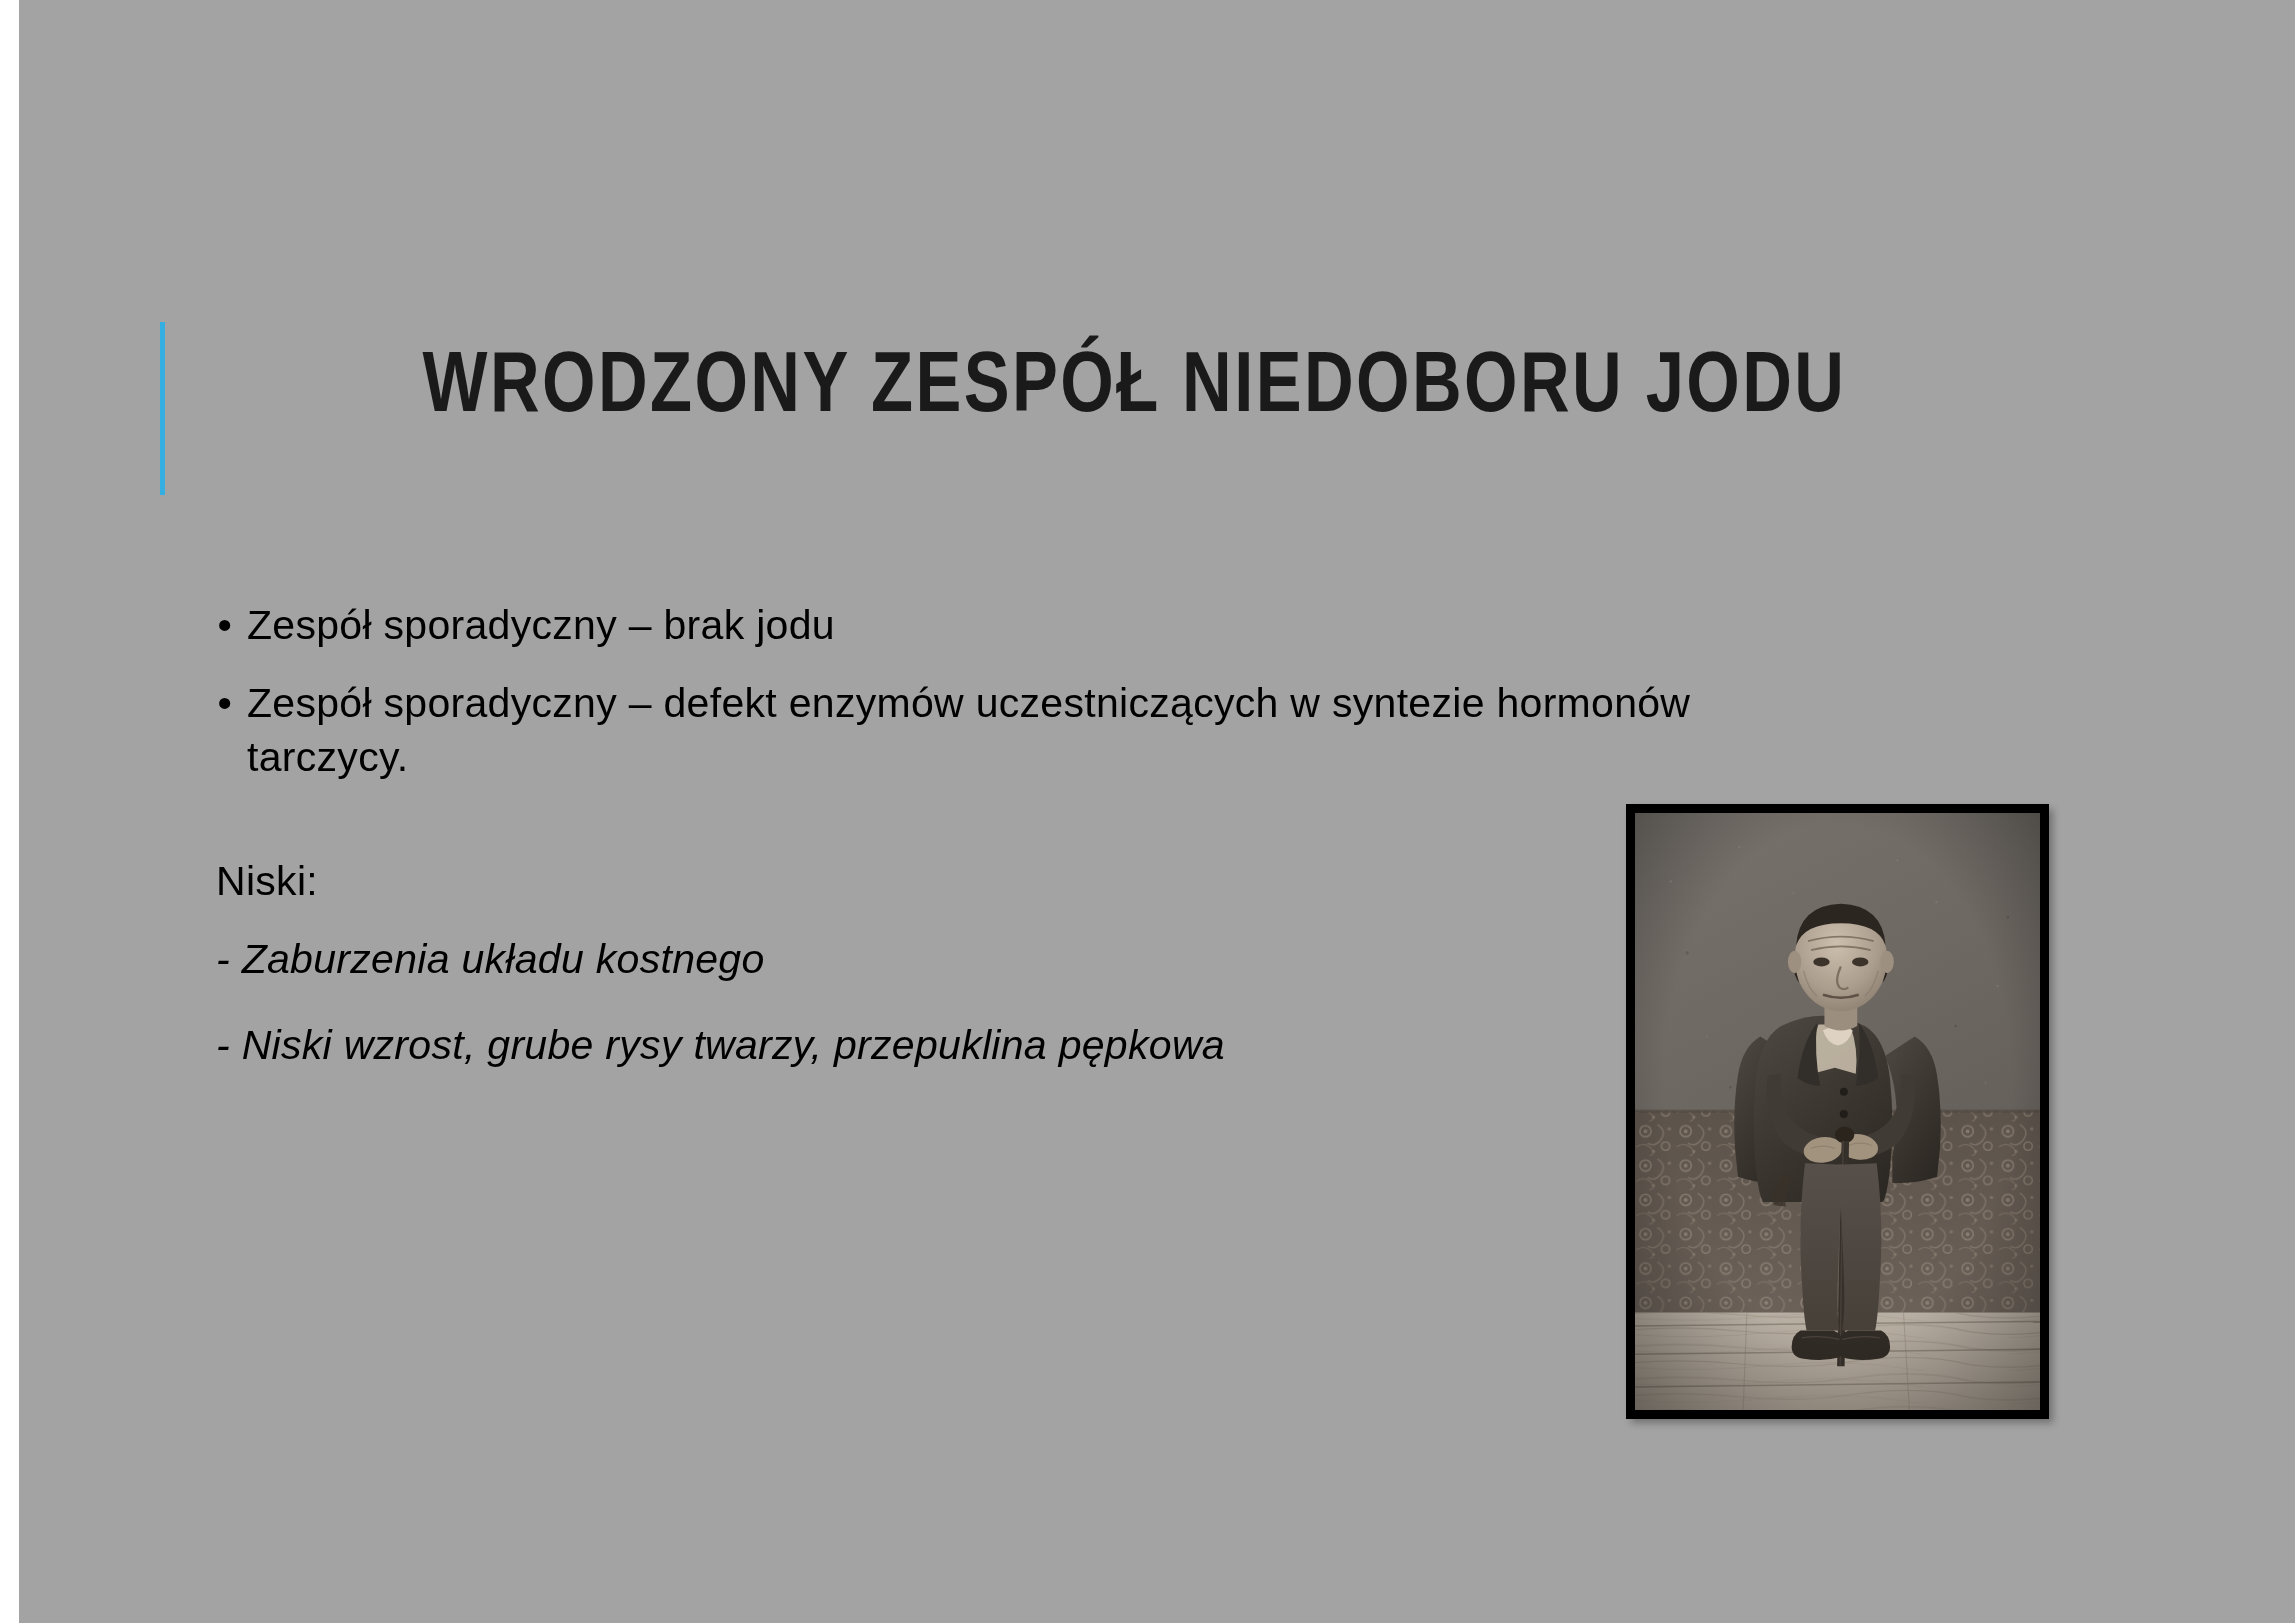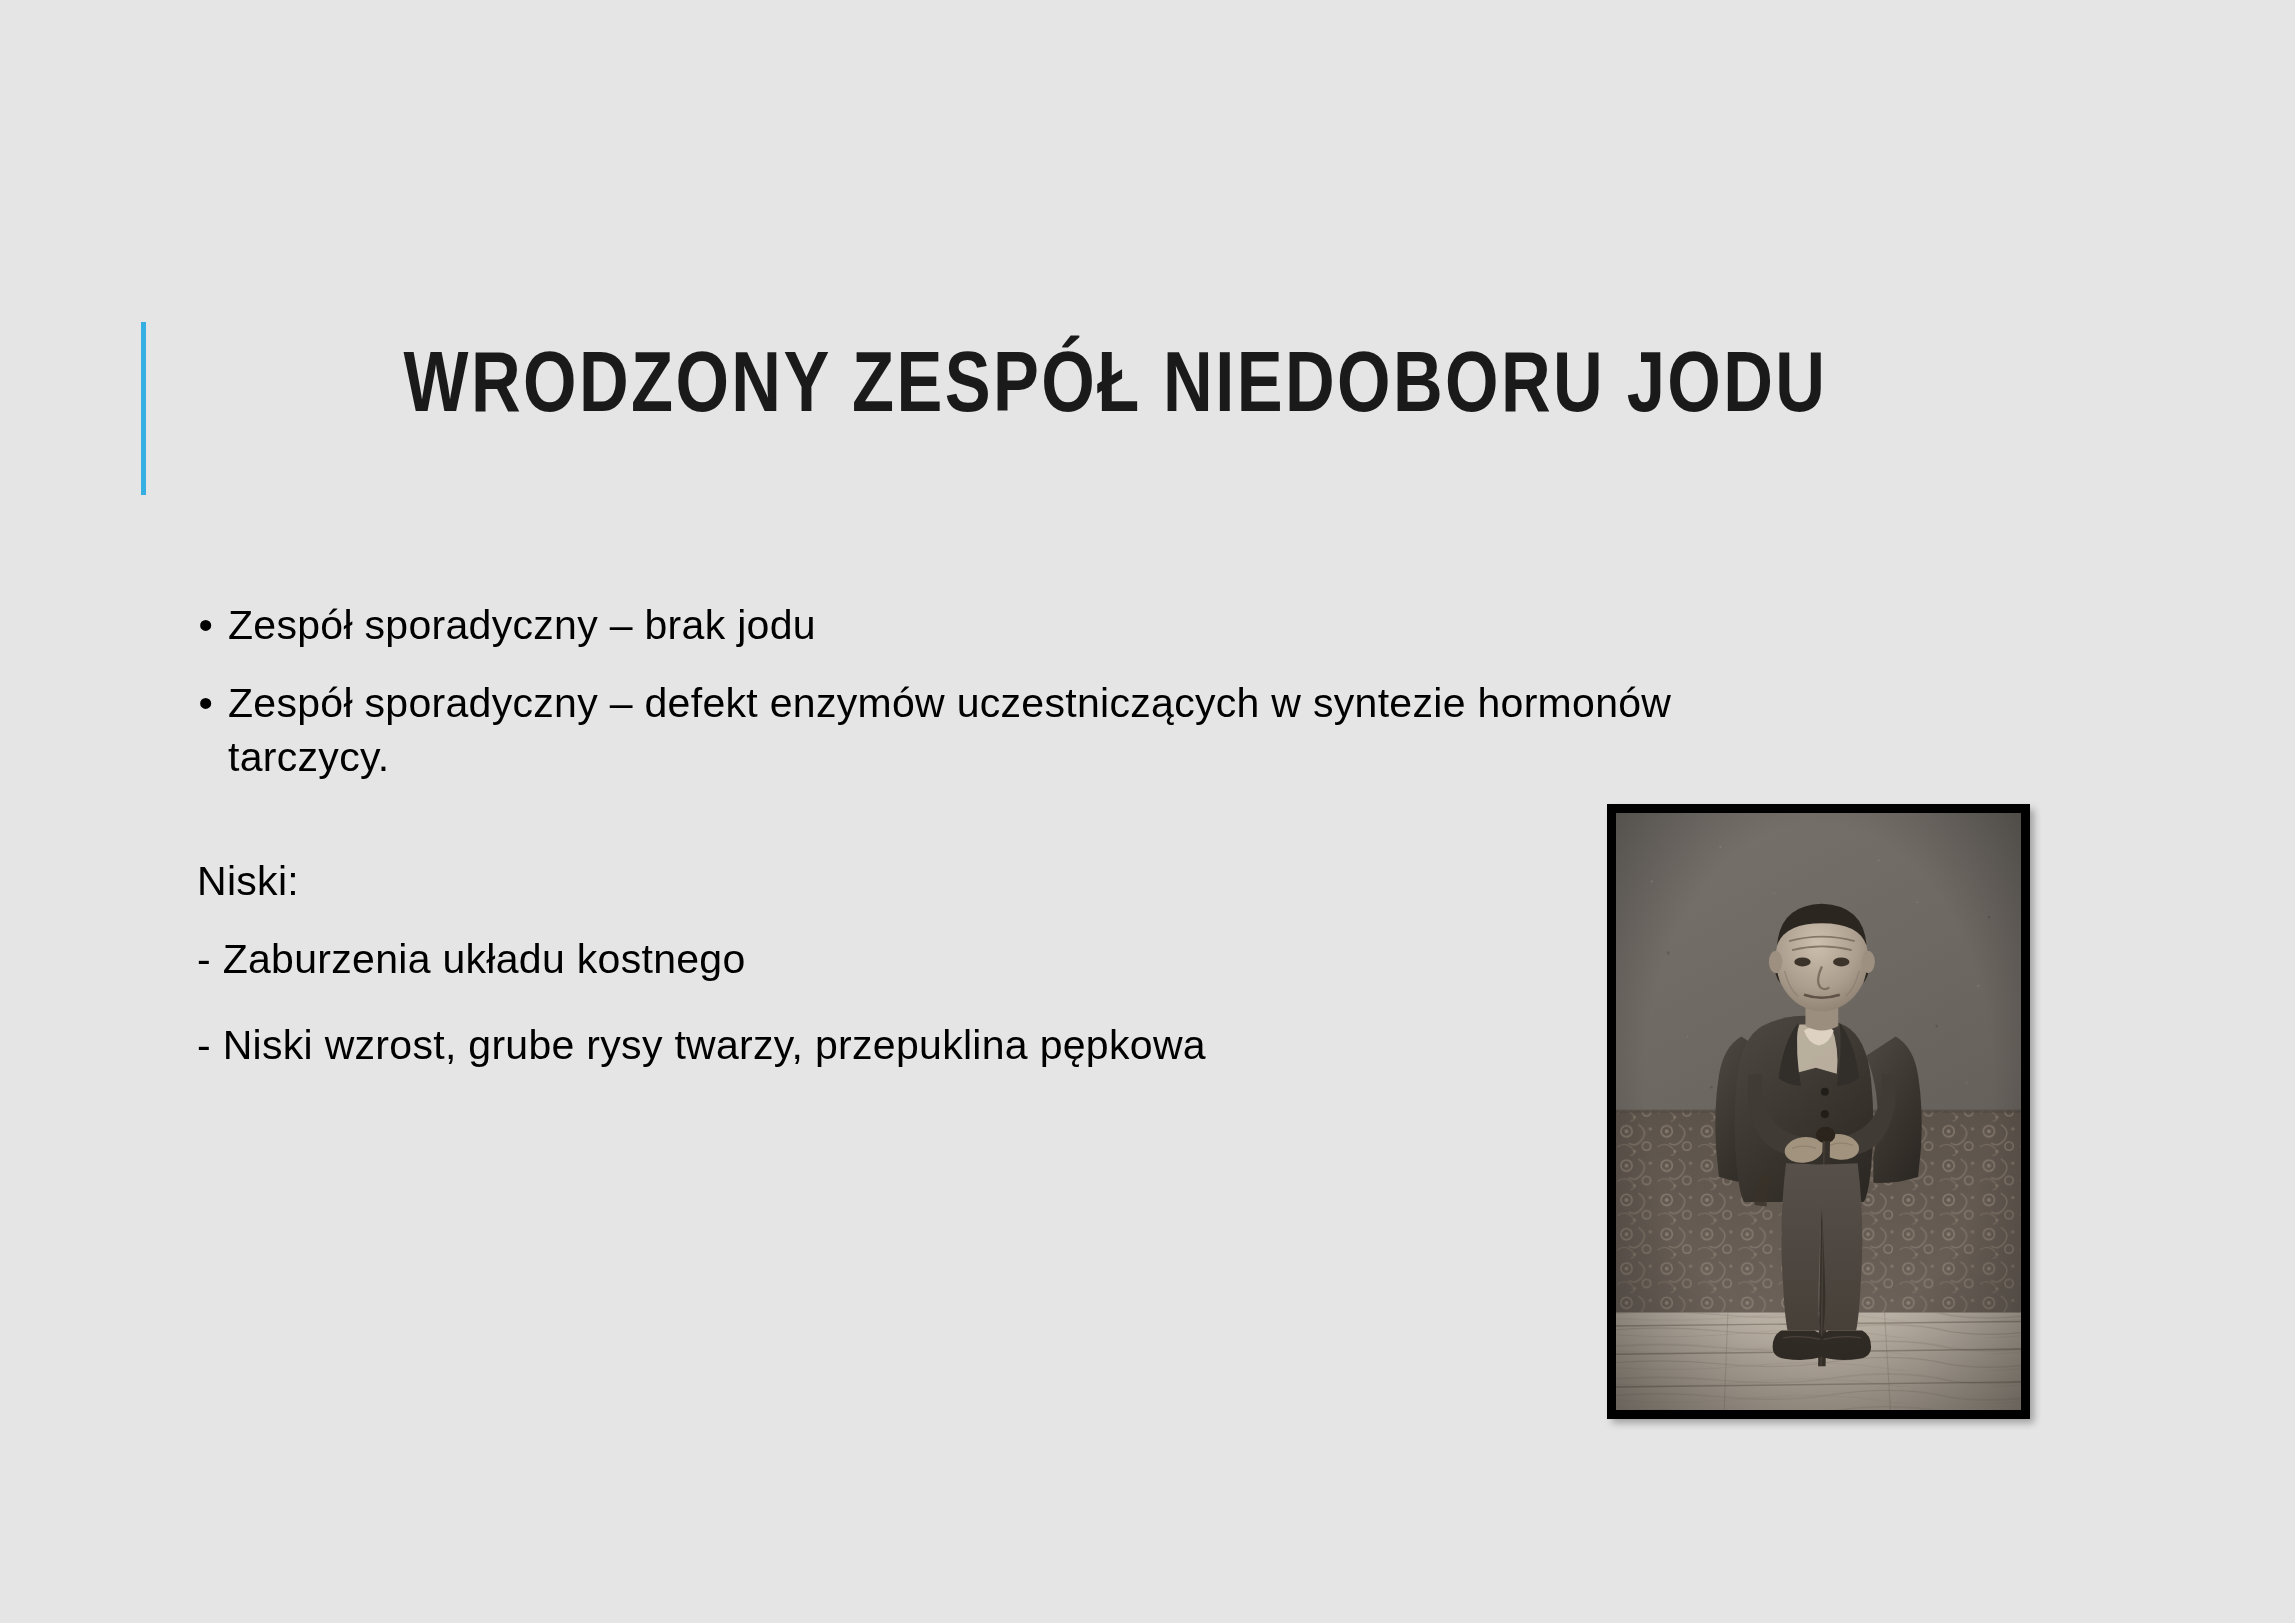--- a/index.html
+++ b/index.html
@@ -12,21 +12,22 @@
     height: 1623px;
     position: relative;
     overflow: hidden;
     font-family: "Liberation Sans", sans-serif;
     -webkit-font-smoothing: antialiased;
   }
 
   .slide {
     position: absolute;
     inset: 0;
-    background: #e5e5e5;
+    background: #a3a3a3;
+    margin-left: 19px;
   }
 
   
   .accent-bar {
     position: absolute;
     left: 141px;
     top: 322px;
     width: 4.5px;
     height: 173px;
     background: #35AEE2;
@@ -76,20 +77,21 @@
     left: 1.5px;
     top: 0;
   }
 
   .para.gap-before {
     margin-top: 71px;
   }
 
   .para.dash {
     margin-bottom: 33px;
+    font-style: italic;
   }
 
   
   .photo-frame {
     position: absolute;
     left: 1607px;
     top: 804px;
     width: 423px;
     height: 615px;
     background: #000000;

